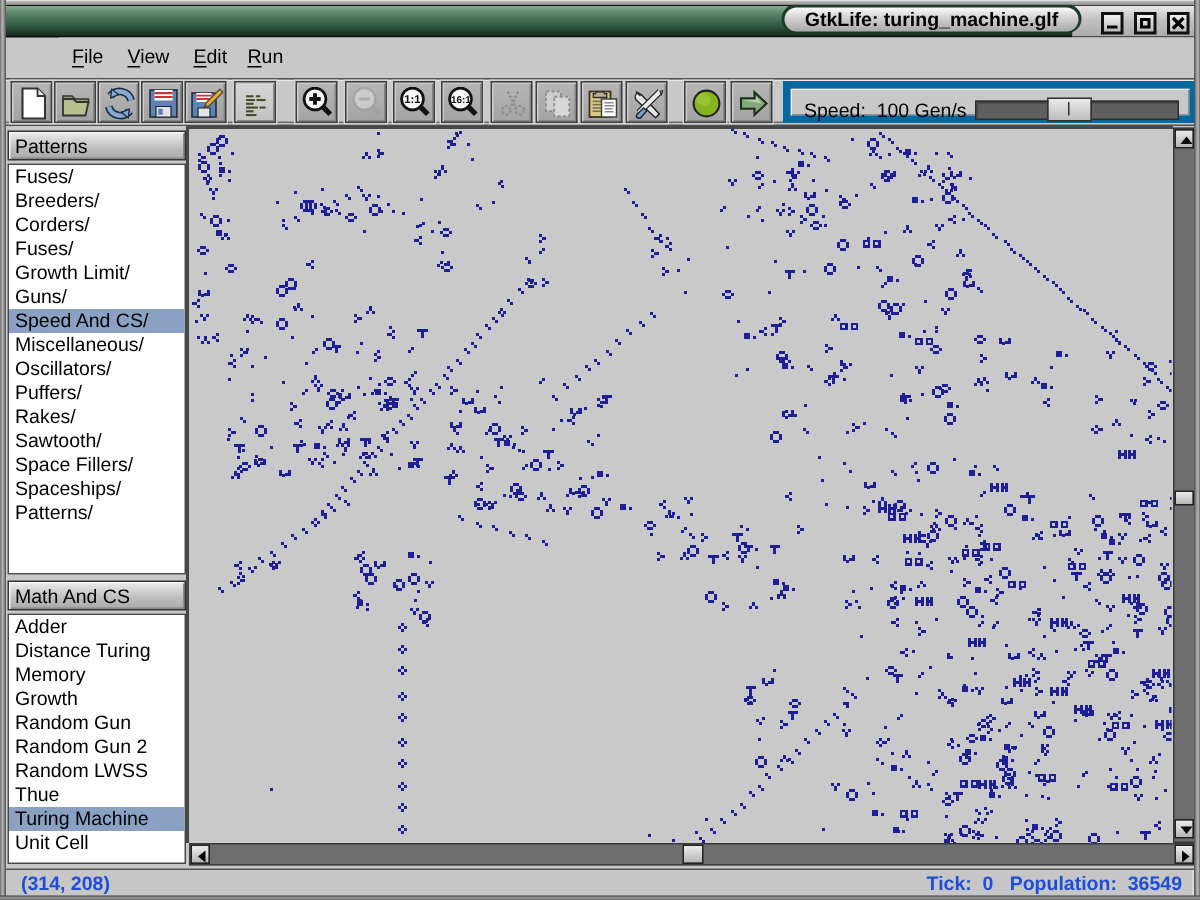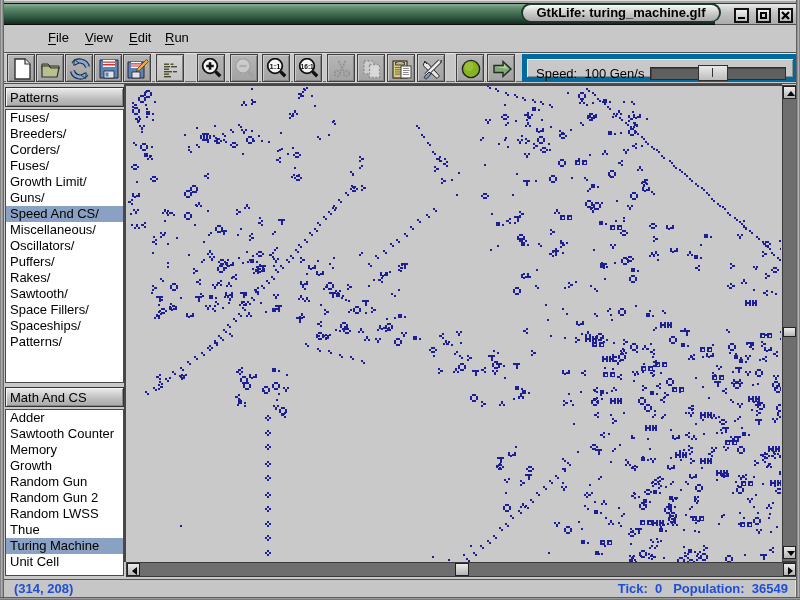--- a/index.html
+++ b/index.html
@@ -315,21 +315,21 @@
       <div class="row">Sawtooth/</div>
       <div class="row">Space Fillers/</div>
       <div class="row">Spaceships/</div>
       <div class="row">Patterns/</div>
     </div>
   </div>
   <div class="panel" id="panel2">
     <div class="phead">Math And CS</div>
     <div class="plist" style="height:167px">
       <div class="row">Adder</div>
-      <div class="row">Sawtooth Counter</div>
+      <div class="row">Distance Turing</div>
       <div class="row">Memory</div>
       <div class="row">Growth</div>
       <div class="row">Random Gun</div>
       <div class="row">Random Gun 2</div>
       <div class="row">Random LWSS</div>
       <div class="row">Thue</div>
       <div class="row sel">Turing Machine</div>
       <div class="row">Unit Cell</div>
     </div>
   </div>

